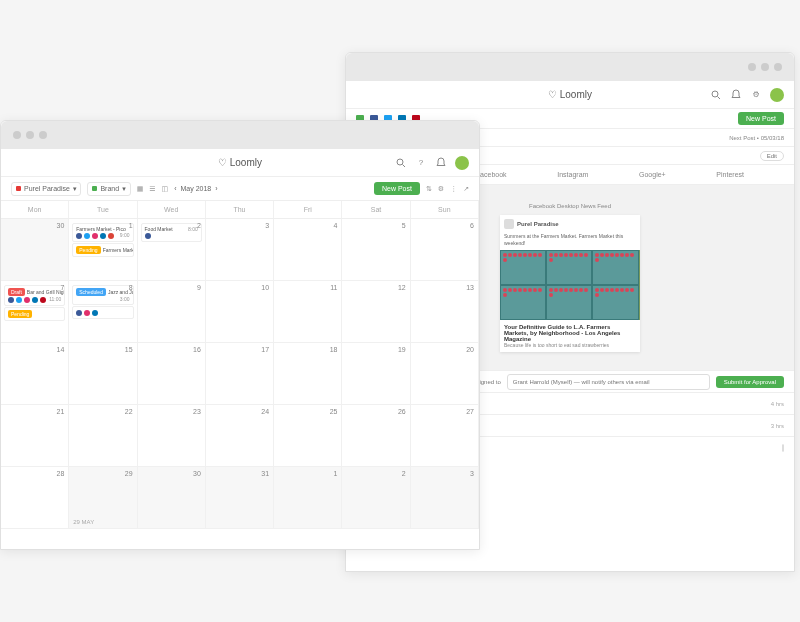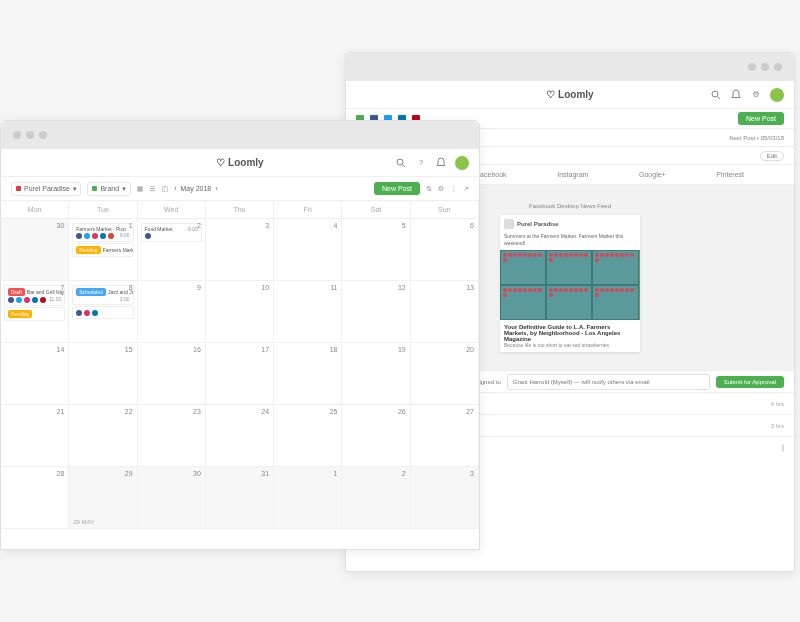--- a/index.html
+++ b/index.html
@@ -5,21 +5,21 @@
 * { margin: 0; padding: 0; box-sizing: border-box; }
 body { font-family: -apple-system, Arial, sans-serif; background: #f5f5f5; width: 800px; height: 622px; position: relative; overflow: hidden; font-size: 8px; }
 
 .browser-window { position: absolute; background: #fff; border-radius: 6px 6px 0 0; box-shadow: 0 2px 12px rgba(0,0,0,0.08); border: 1px solid #e0e0e0; }
 .window-chrome { height: 28px; background: #e8e8e8; border-radius: 6px 6px 0 0; display: flex; align-items: center; padding: 0 12px; justify-content: flex-end; }
 .window-chrome.left-dots { justify-content: flex-start; }
 .chrome-dot { width: 8px; height: 8px; border-radius: 50%; background: #ccc; margin-left: 5px; }
 .left-dots .chrome-dot { margin-left: 0; margin-right: 5px; }
 
 .app-header { height: 28px; display: flex; align-items: center; justify-content: center; position: relative; border-bottom: 1px solid #eee; }
-.logo { font-size: 10px; color: #555; font-weight: 700; }
+.logo { font-size: 10px; color: #555; font-weight: 400; }
 .header-icons { position: absolute; right: 10px; display: flex; gap: 8px; align-items: center; }
 .header-icon { width: 12px; height: 12px; color: #888; display: flex; align-items: center; justify-content: center; }
 .avatar { width: 14px; height: 14px; border-radius: 50%; background: #8bc34a; }
 
 .toolbar { height: 24px; display: flex; align-items: center; padding: 0 10px; border-bottom: 1px solid #eee; gap: 6px; font-size: 7px; color: #666; }
 .cal-chip { display: flex; align-items: center; gap: 3px; padding: 2px 4px; border: 1px solid #e5e5e5; border-radius: 3px; }
 .cal-dot { width: 5px; height: 5px; background: #e53935; border-radius: 1px; }
 .tb-icon { color: #999; }
 .month-nav { display: flex; align-items: center; gap: 4px; }
 .btn-new { background: #4caf50; color: #fff; padding: 3px 8px; border-radius: 3px; font-size: 7px; margin-left: auto; }

